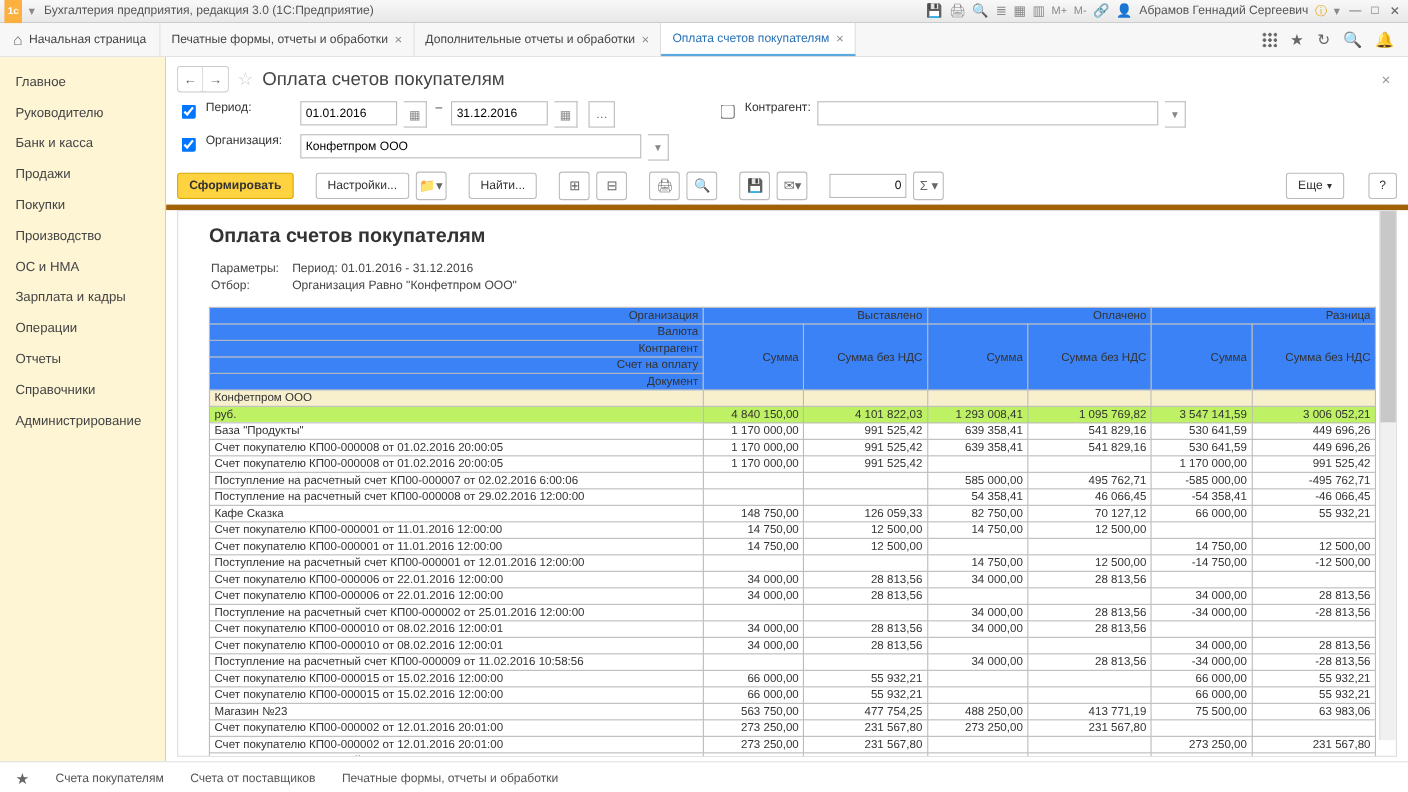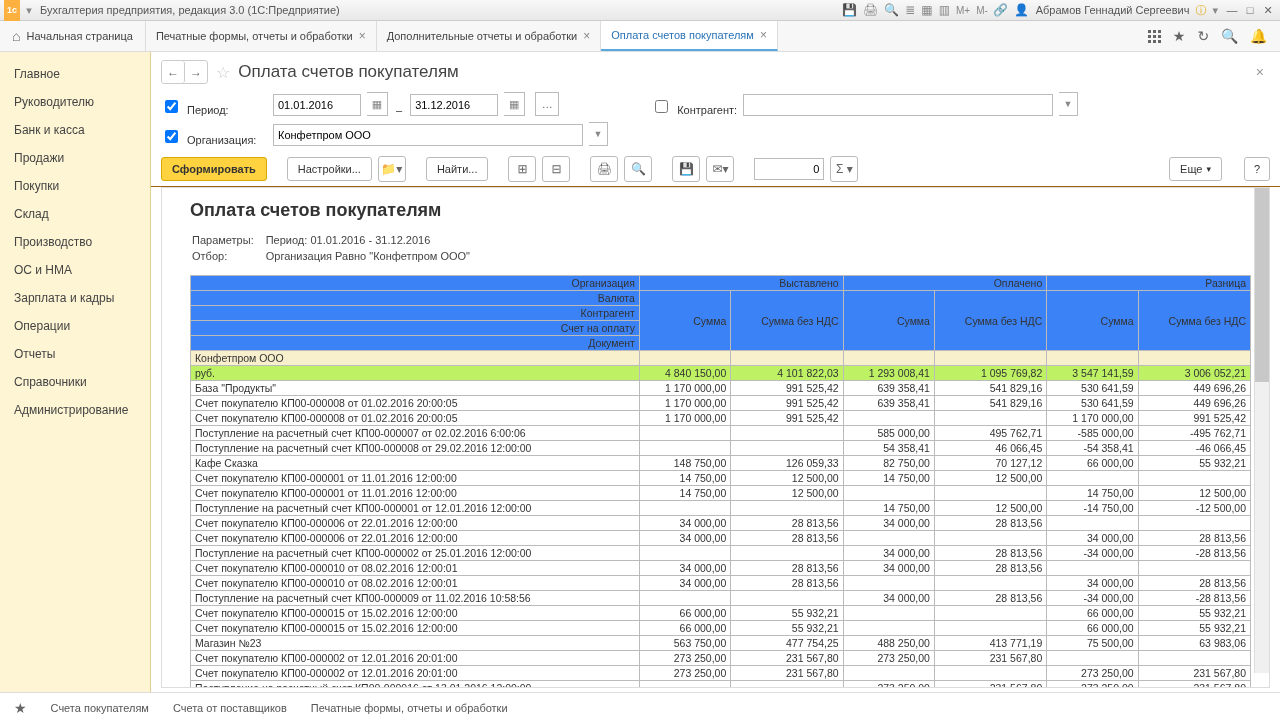--- a/index.html
+++ b/index.html
@@ -23,30 +23,30 @@
 .main{display:flex;height:calc(720px - 20px - 30px - 30px)}
 .sidebar{width:150px;background:#fef5d4;border-right:1px solid #e0d090;padding:8px 0}
 .sidebar .item{padding:7px 14px;font-size:12px;color:#444;cursor:pointer}
 .content{flex:1;display:flex;flex-direction:column;background:#fff;overflow:hidden}
 .pagehead{display:flex;align-items:center;padding:8px 10px;gap:8px}
 .navbtn{width:22px;height:22px;border:1px solid #ccc;border-radius:3px;display:flex;align-items:center;justify-content:center;background:#fff;font-size:12px;color:#666}
 .star{font-size:16px;color:#ccc}
 .pagetitle{font-size:17px;color:#444}
 .pagehead .closex{margin-left:auto;color:#999;font-size:14px;padding-right:6px}
 .filters{padding:0 10px;display:flex;flex-direction:column;gap:6px;margin-bottom:6px}
-.frow{display:flex;align-items:flex-end;gap:6px}
+.frow{display:flex;align-items:flex-start;gap:6px}
 .chk{width:13px;height:13px}
 .lbl{font-size:11px;color:#333}
 .dateinp{width:78px;height:20px;border:1px solid #bbb;padding:0 4px;font-size:11px}
 .datebtn{width:20px;height:22px;border:1px solid #bbb;background:#fff;display:flex;align-items:center;justify-content:center;color:#888;border-left:none}
 .dash{margin:0 2px}
 .txtinp{height:20px;border:1px solid #bbb;padding:0 4px;font-size:11px}
 .selbtn{width:18px;height:22px;border:1px solid #bbb;border-left:none;background:#fff;display:flex;align-items:center;justify-content:center;color:#888;font-size:9px}
 .dotsbtn{width:22px;height:22px;border:1px solid #bbb;background:#fff;display:flex;align-items:center;justify-content:center;color:#666}
-.toolbar{display:flex;align-items:center;gap:6px;padding:4px 10px;border-bottom:1px solid #a16207}
+.toolbar{display:flex;align-items:center;gap:6px;padding:4px 10px;border-bottom:5px solid #a16207}
 .btn{height:24px;border:1px solid #bbb;border-radius:3px;background:#fff;padding:0 10px;font-size:11px;display:flex;align-items:center;gap:4px;color:#333}
 .btn.primary{background:#ffd23f;border-color:#d6a800;font-weight:bold;color:#333}
 .ibtn{width:26px;height:24px;border:1px solid #bbb;border-radius:3px;background:#fff;display:flex;align-items:center;justify-content:center;color:#666;font-size:12px}
 .sep{width:8px}
 .numfield{width:60px;height:20px;border:1px solid #bbb;text-align:right;padding:0 4px;font-size:11px}
 .toolbar .right{margin-left:auto;display:flex;gap:22px}
 .report{flex:1;overflow:auto;position:relative;margin:0 10px 4px 10px;border:1px solid #ddd}
 .reportinner{padding:12px 18px 12px 28px}
 .rtitle{font-size:18px;font-weight:bold;color:#333;margin-bottom:10px}
 .rparams{font-size:11px;color:#444;margin-bottom:10px}
@@ -124,21 +124,20 @@
   </div>
 </div>
 
 <div class="main">
   <div class="sidebar">
     <div class="item">Главное</div>
     <div class="item">Руководителю</div>
     <div class="item">Банк и касса</div>
     <div class="item">Продажи</div>
     <div class="item">Покупки</div>
-    <div class="item">Склад</div>
     <div class="item">Производство</div>
     <div class="item">ОС и НМА</div>
     <div class="item">Зарплата и кадры</div>
     <div class="item">Операции</div>
     <div class="item">Отчеты</div>
     <div class="item">Справочники</div>
     <div class="item">Администрирование</div>
   </div>
 
   <div class="content">

